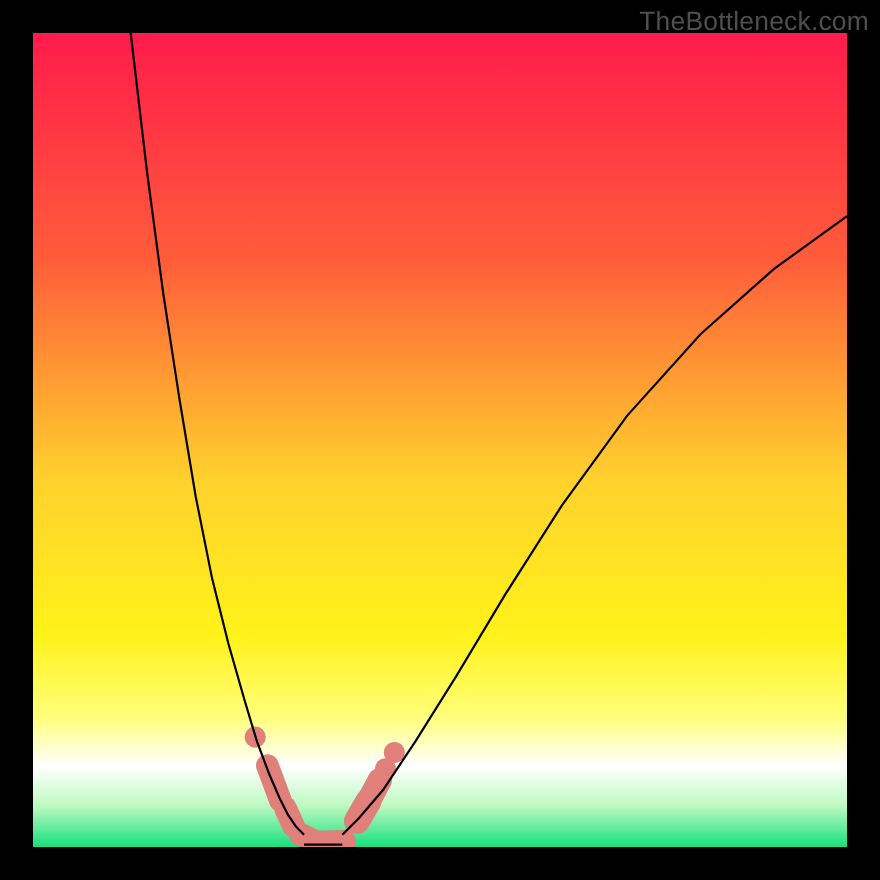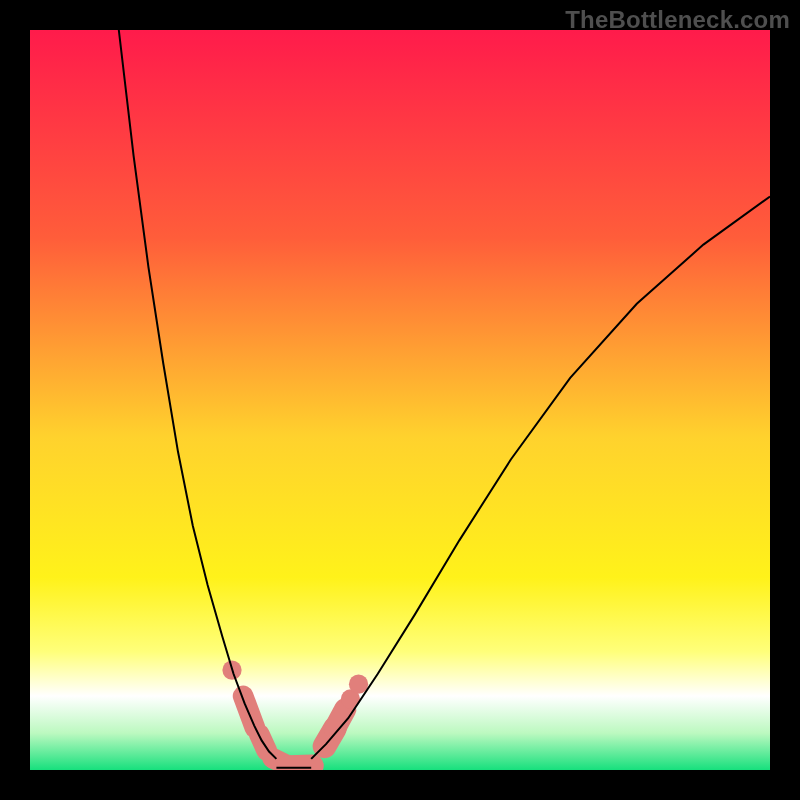--- a/index.html
+++ b/index.html
@@ -24,21 +24,21 @@
     width: 740px;
     height: 740px;
     
   }
   .watermark {
     position: absolute;
     top: 6px;
     right: 10px;
     color: #4f4f4f;
     font-size: 24px;
-    font-weight: 700;
+    font-weight: 400;
     letter-spacing: 0.2px;
     user-select: none;
   }
   svg { display: block; }
 </style>
 </head>
 <body>
 
 <div class="stage">
   <div class="watermark">TheBottleneck.com</div>

